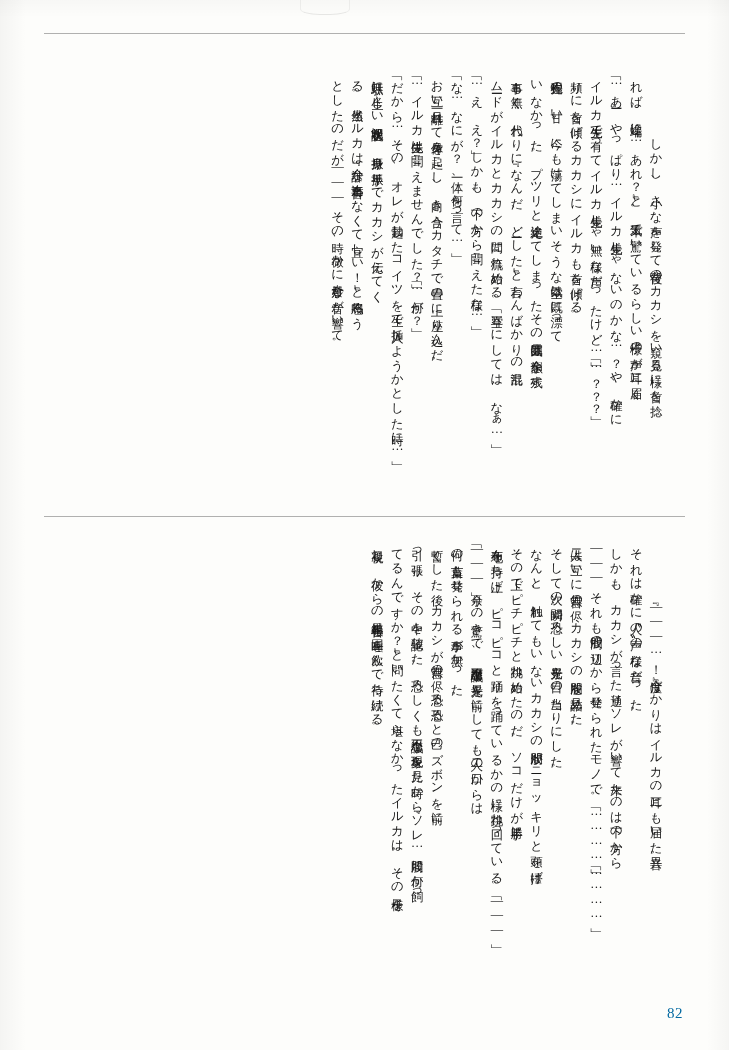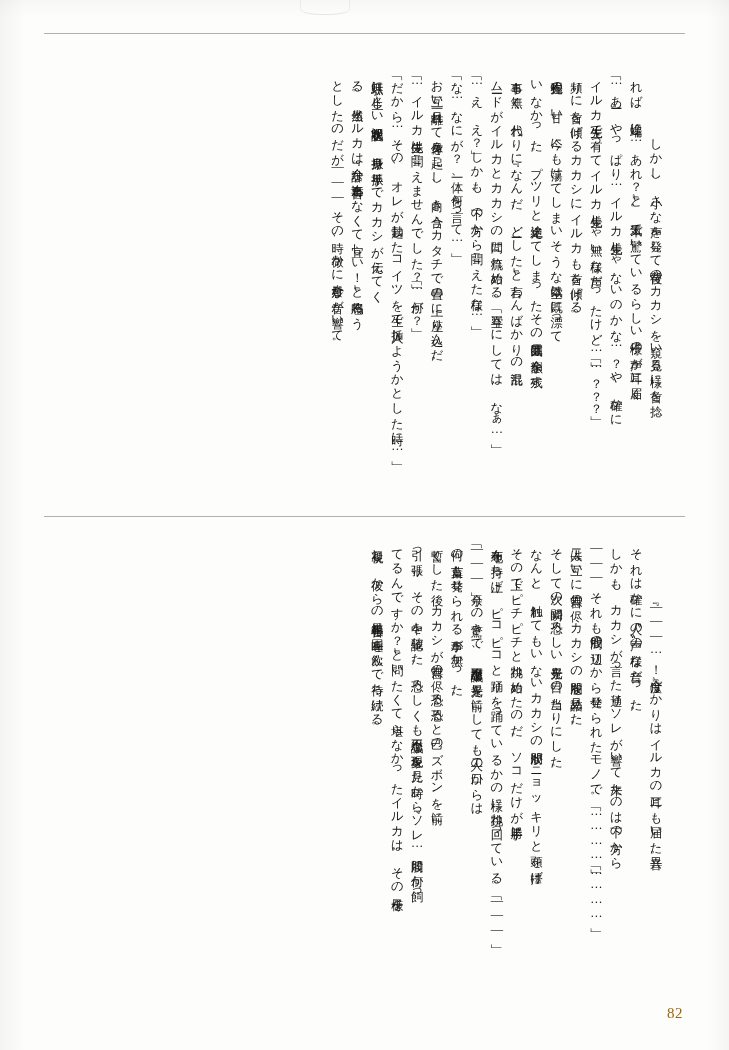--- a/index.html
+++ b/index.html
@@ -86,21 +86,21 @@
   }
   .divider-top { top: 33px; }
   .divider-mid { top: 516px; }
 
   .page-number {
     position: absolute;
     right: 46px;
     bottom: 28px;
     font-size: 15px;
     font-family: "Liberation Serif", "DejaVu Serif", serif;
-    color: #a16207;
+    color: #0369a1;
     letter-spacing: 0.5px;
   }
 </style>
 </head>
 <body>
 
 <div class="page">
 
   <div class="scan-mark"></div>
 

